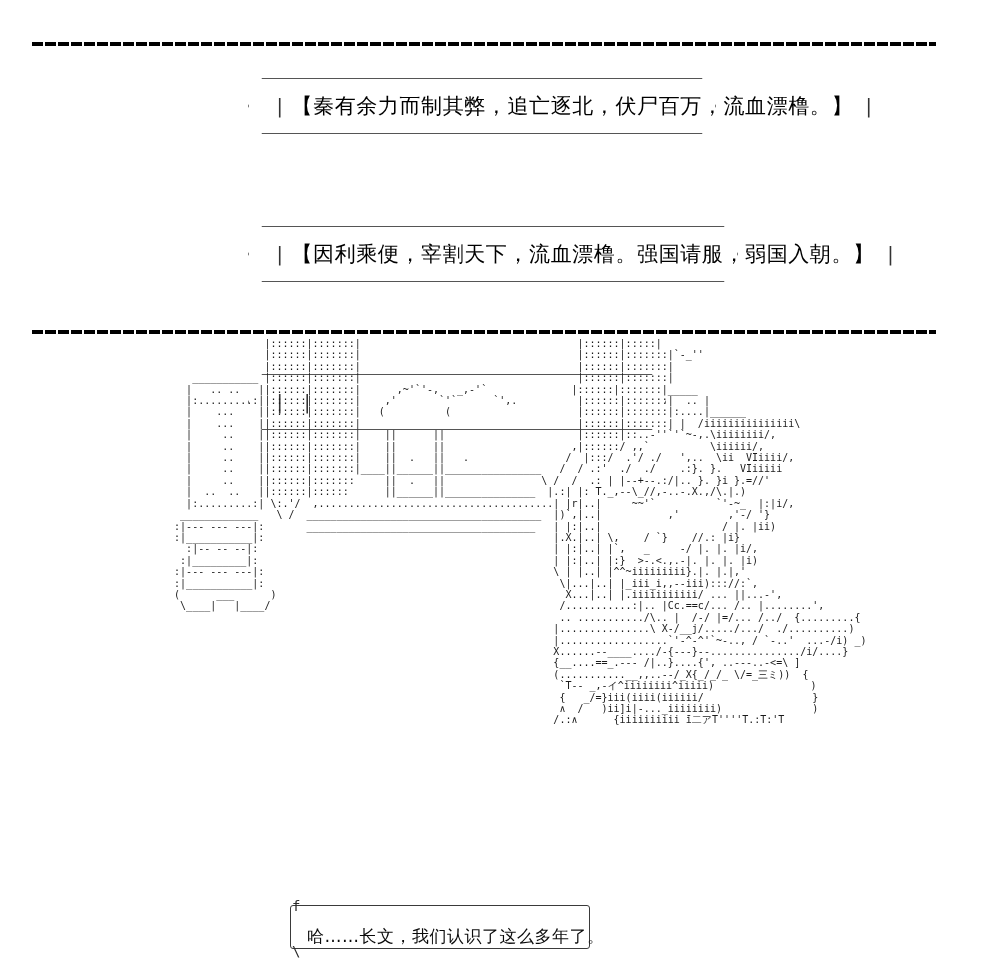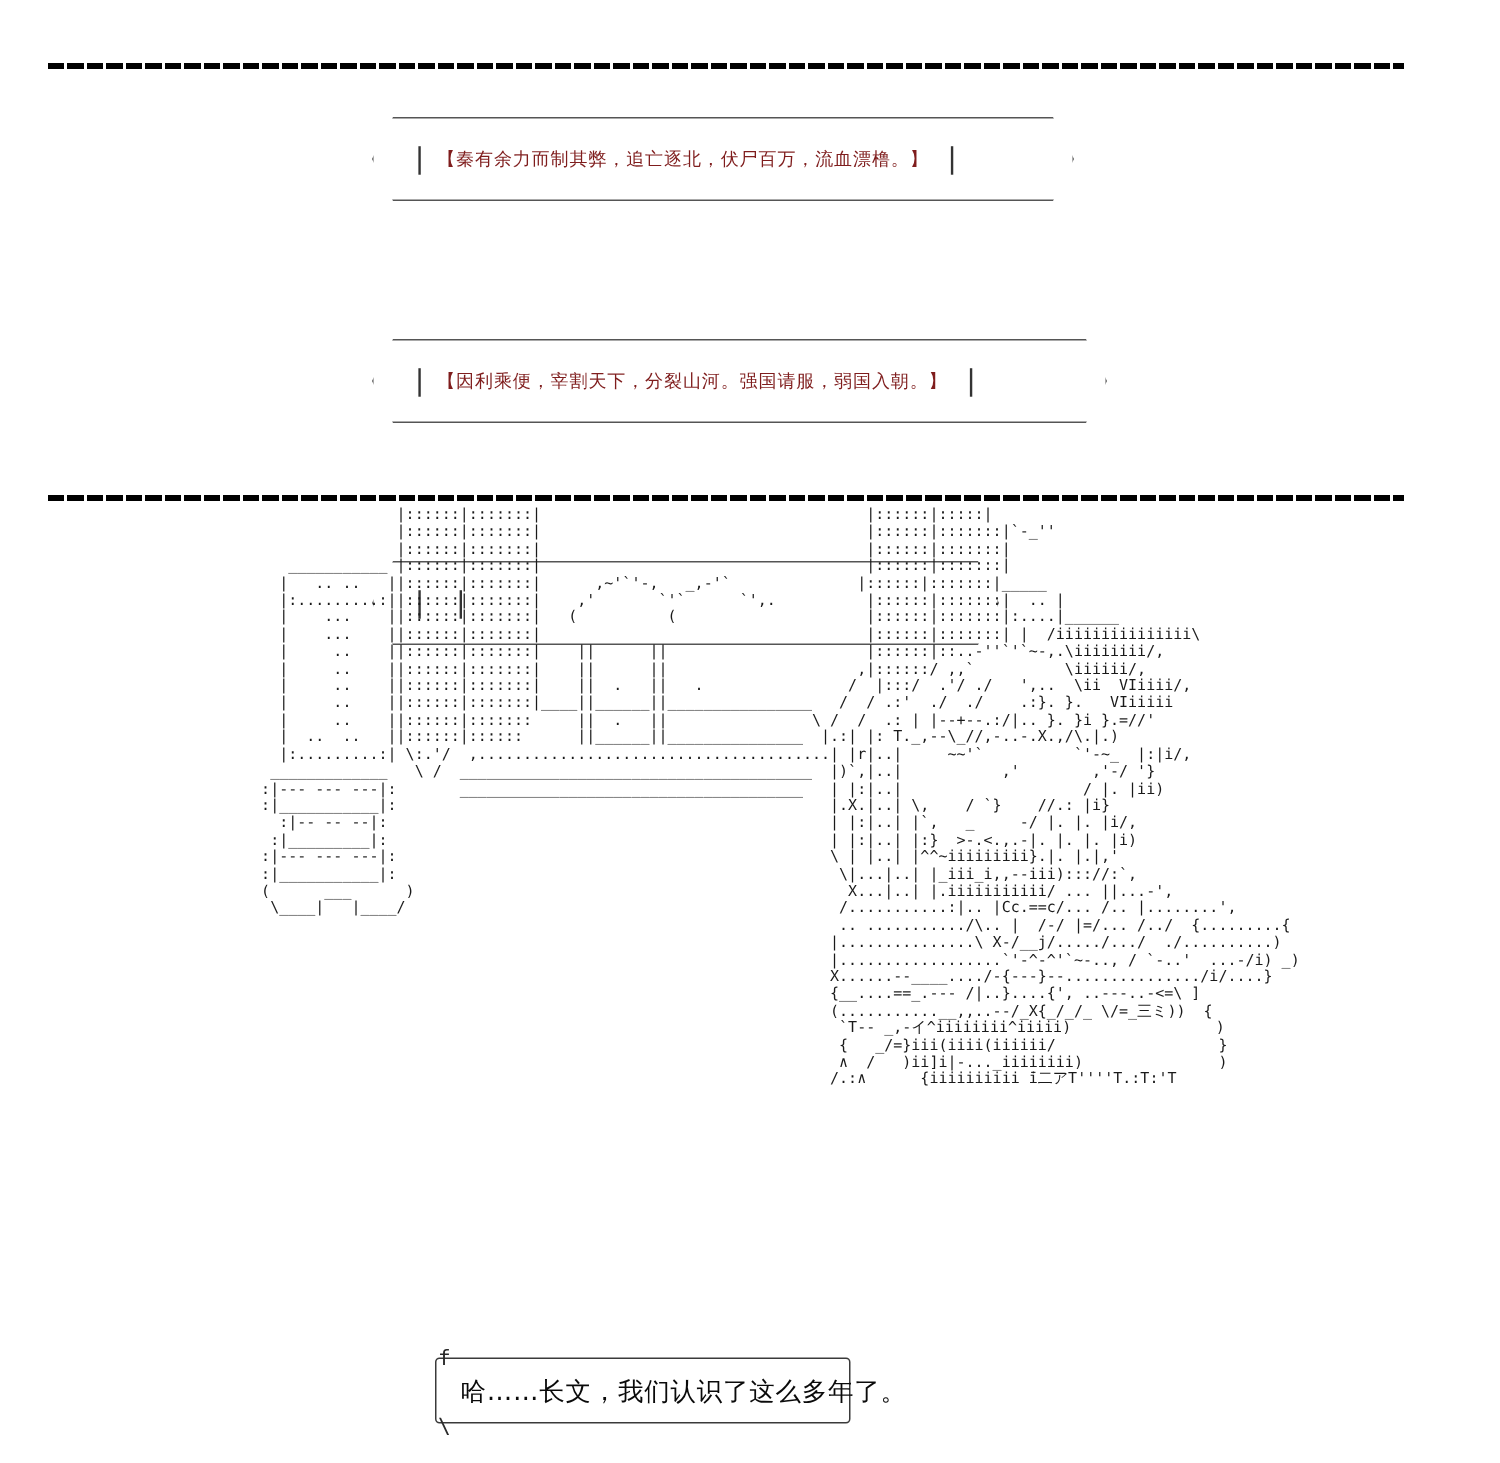--- a/index.html
+++ b/index.html
@@ -75,24 +75,24 @@
     position: absolute;
     left: 248px;
     height: 56px;
     display: flex;
     align-items: center;
     box-sizing: border-box;
     padding: 0 26px;
   }
   .narration-text {
     font-family: "DejaVu Sans", "Liberation Sans", sans-serif;
-    font-size: 12px;
+    font-size: 21px;
     letter-spacing: 0.6px;
     white-space: nowrap;
-    color: #7f1d1d;
+    color: #000000;
     text-align: center;
   }
   
   .tick {
     font-family: "DejaVu Sans Mono", monospace;
     font-size: 19px;
     color: #333;
     line-height: 1;
   }
   .tick-left  { margin-right: 6px; }
@@ -135,22 +135,23 @@
   .bubble-text {
     font-family: "DejaVu Sans", "Liberation Sans", sans-serif;
     font-size: 17px;
     letter-spacing: 0.5px;
     white-space: nowrap;
     color: #0a0a0a;
   }
   .bubble-a {
     left: 290px;
     top: 567px;
-    width: 277px;
+    width: 300px;
     height: 44px;
+    align-items: flex-end;
   }
   
   .tail {
     position: absolute;
     font-family: "DejaVu Sans Mono", "Liberation Mono", monospace;
     font-size: 14px;
     color: #2a2a2a;
     line-height: 1;
   }
 </style>
@@ -169,21 +170,21 @@
         <span class="tick tick-left">|</span>
         <span class="narration-text">【秦有余力而制其弊，追亡逐北，伏尸百万，流血漂橹。】</span>
         <span class="tick tick-right">|</span>
       </div>
     </div>
 
     <div class="narration-row">
       <div class="narration-box" id="nbox1" style="width: 490px; top: 76px;"></div>
       <div class="narration-inner" id="ninner1" style="width: 490px; top: 76px;">
         <span class="tick tick-left">|</span>
-        <span class="narration-text">【因利乘便，宰割天下，分裂山河。强国请服，弱国入朝。】</span>
+        <span class="narration-text">【因利乘便，宰割天下，流血漂橹。强国请服，弱国入朝。】</span>
         <span class="tick tick-right">|</span>
       </div>
     </div>
 
     <div class="narration-row">
       <div class="narration-box" id="nbox2" style="width: 418px; top: 152px;"></div>
       <div class="narration-inner" id="ninner2" style="width: 418px; top: 152px;">
         <span class="tick tick-left">|</span>
         <span class="tick tick-right">|</span>
       </div>

